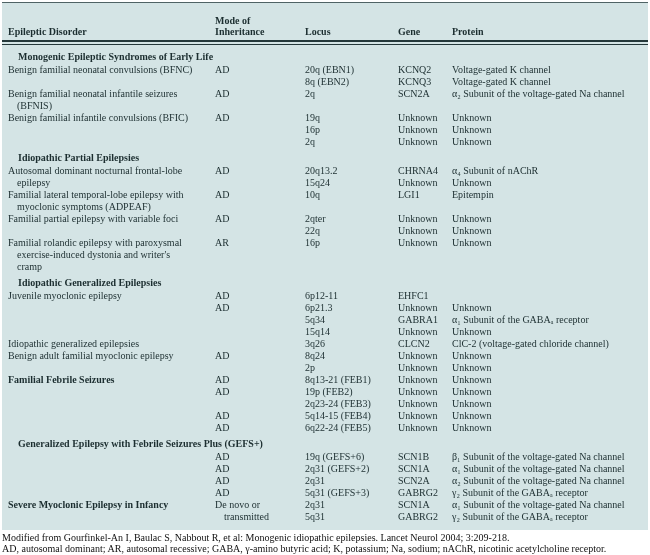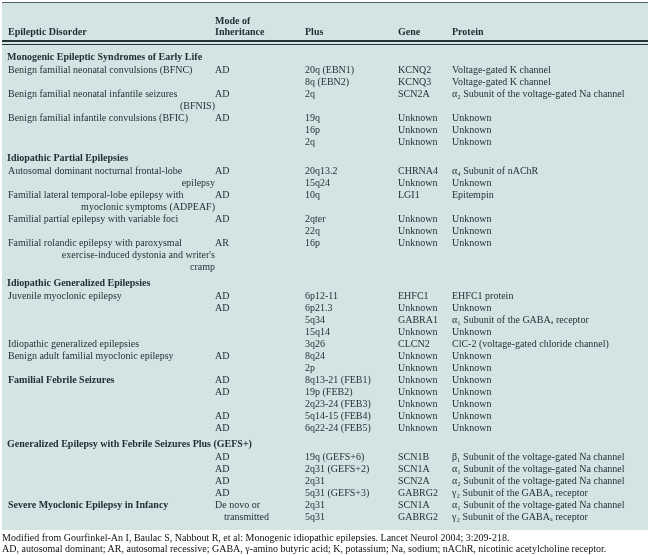--- a/index.html
+++ b/index.html
@@ -18,46 +18,46 @@
     padding:4px 2px 2px 6px; align-items:end;
     font-weight:bold; font-size:10px; line-height:11px;
   }
   .th { white-space:pre-line;margin-top:8px; }
   .rule {
     height:2px; border-top:2px solid #24383a; border-bottom:1px solid #24383a;
     margin:1px 0 2px 0;
   }
   .sec {
     font-weight:bold; font-size:10px; line-height:12px;
-    padding:4px 0 1px 5px; white-space:nowrap;
+    padding:4px 0 1px 16px; white-space:nowrap;
   }
   .trow {
     display:grid; grid-template-columns:207px 90px 93px 54px 1fr;
     padding-left:6px; padding-right:18px;
     font-size:10px; line-height:12px;
   }
   .trow span { white-space:nowrap; overflow:visible; }
-  .c-disorder.cont { padding-left:9px;text-align:right; }
+  .c-disorder.cont { padding-left:9px; }
   .c-disorder.b { font-weight:bold; }
   .c-inh.ind { padding-left:9px; }
   .c-gene.it { }
   .footnotes {
     position:absolute; left:2px; top:533px; width:646px;
     font-size:10px; line-height:10.5px; color:#111111;
   }
 </style>
 </head>
 <body>
 
 <div class="table-wrap">
   <div class="thead">
     <span class="th">Epileptic Disorder</span>
     <span class="th">Mode of
 Inheritance</span>
-    <span class="th">Plus</span>
+    <span class="th">Locus</span>
     <span class="th">Gene</span>
     <span class="th">Protein</span>
   </div>
   <div class="rule"></div>
   <div id="tbody">
       <div class="sec">Monogenic Epileptic Syndromes of Early Life</div>
       <div class="trow">
         <span class="c-disorder">Benign familial neonatal convulsions (BFNC)</span>
         <span class="c-inh">AD</span>
         <span class="c-locus">20q (EBN1)</span>
@@ -169,21 +169,20 @@
         <span class="c-locus"></span>
         <span class="c-gene"></span>
         <span class="c-protein"></span>
       </div>
       <div class="sec">Idiopathic Generalized Epilepsies</div>
       <div class="trow">
         <span class="c-disorder">Juvenile myoclonic epilepsy</span>
         <span class="c-inh">AD</span>
         <span class="c-locus">6p12-11</span>
         <span class="c-gene it">EHFC1</span>
-        <span class="c-protein">EHFC1 protein</span>
       </div>
       <div class="trow">
         <span class="c-disorder"></span>
         <span class="c-inh">AD</span>
         <span class="c-locus">6p21.3</span>
         <span class="c-gene">Unknown</span>
         <span class="c-protein">Unknown</span>
       </div>
       <div class="trow">
         <span class="c-disorder"></span>

